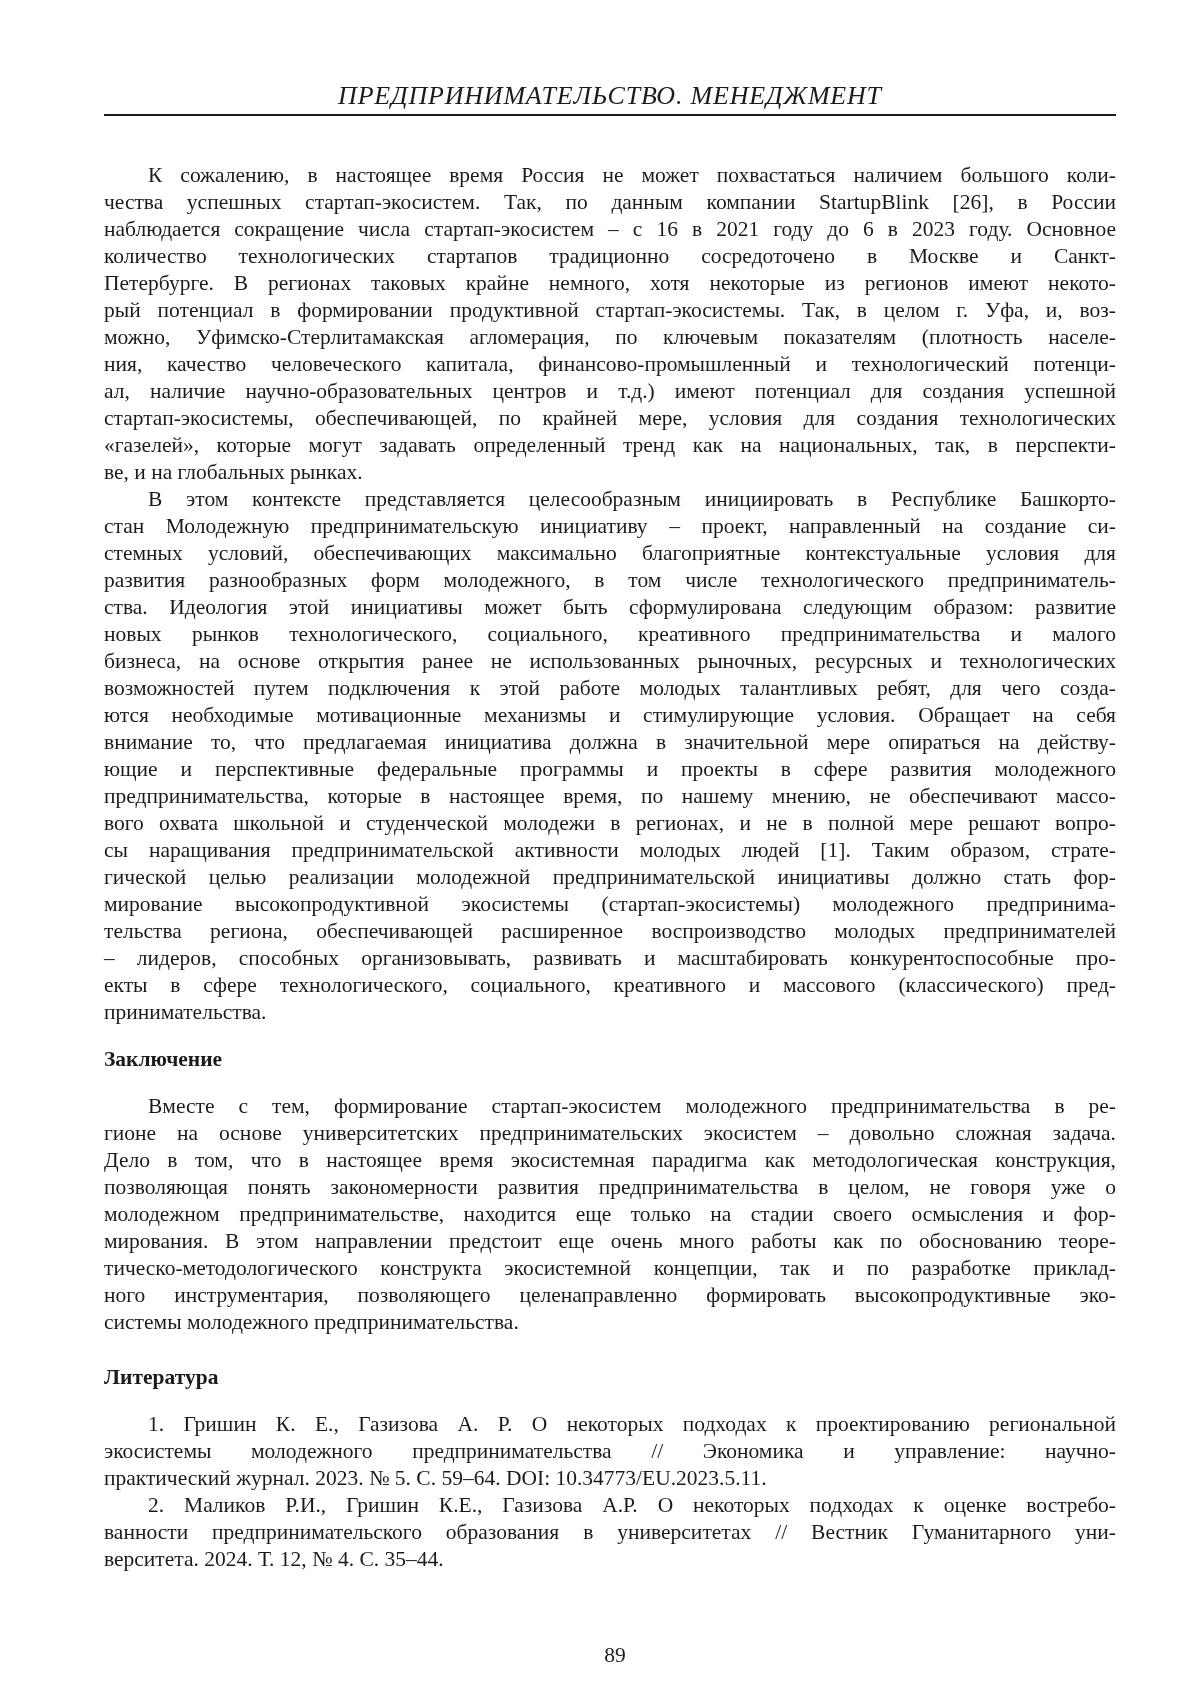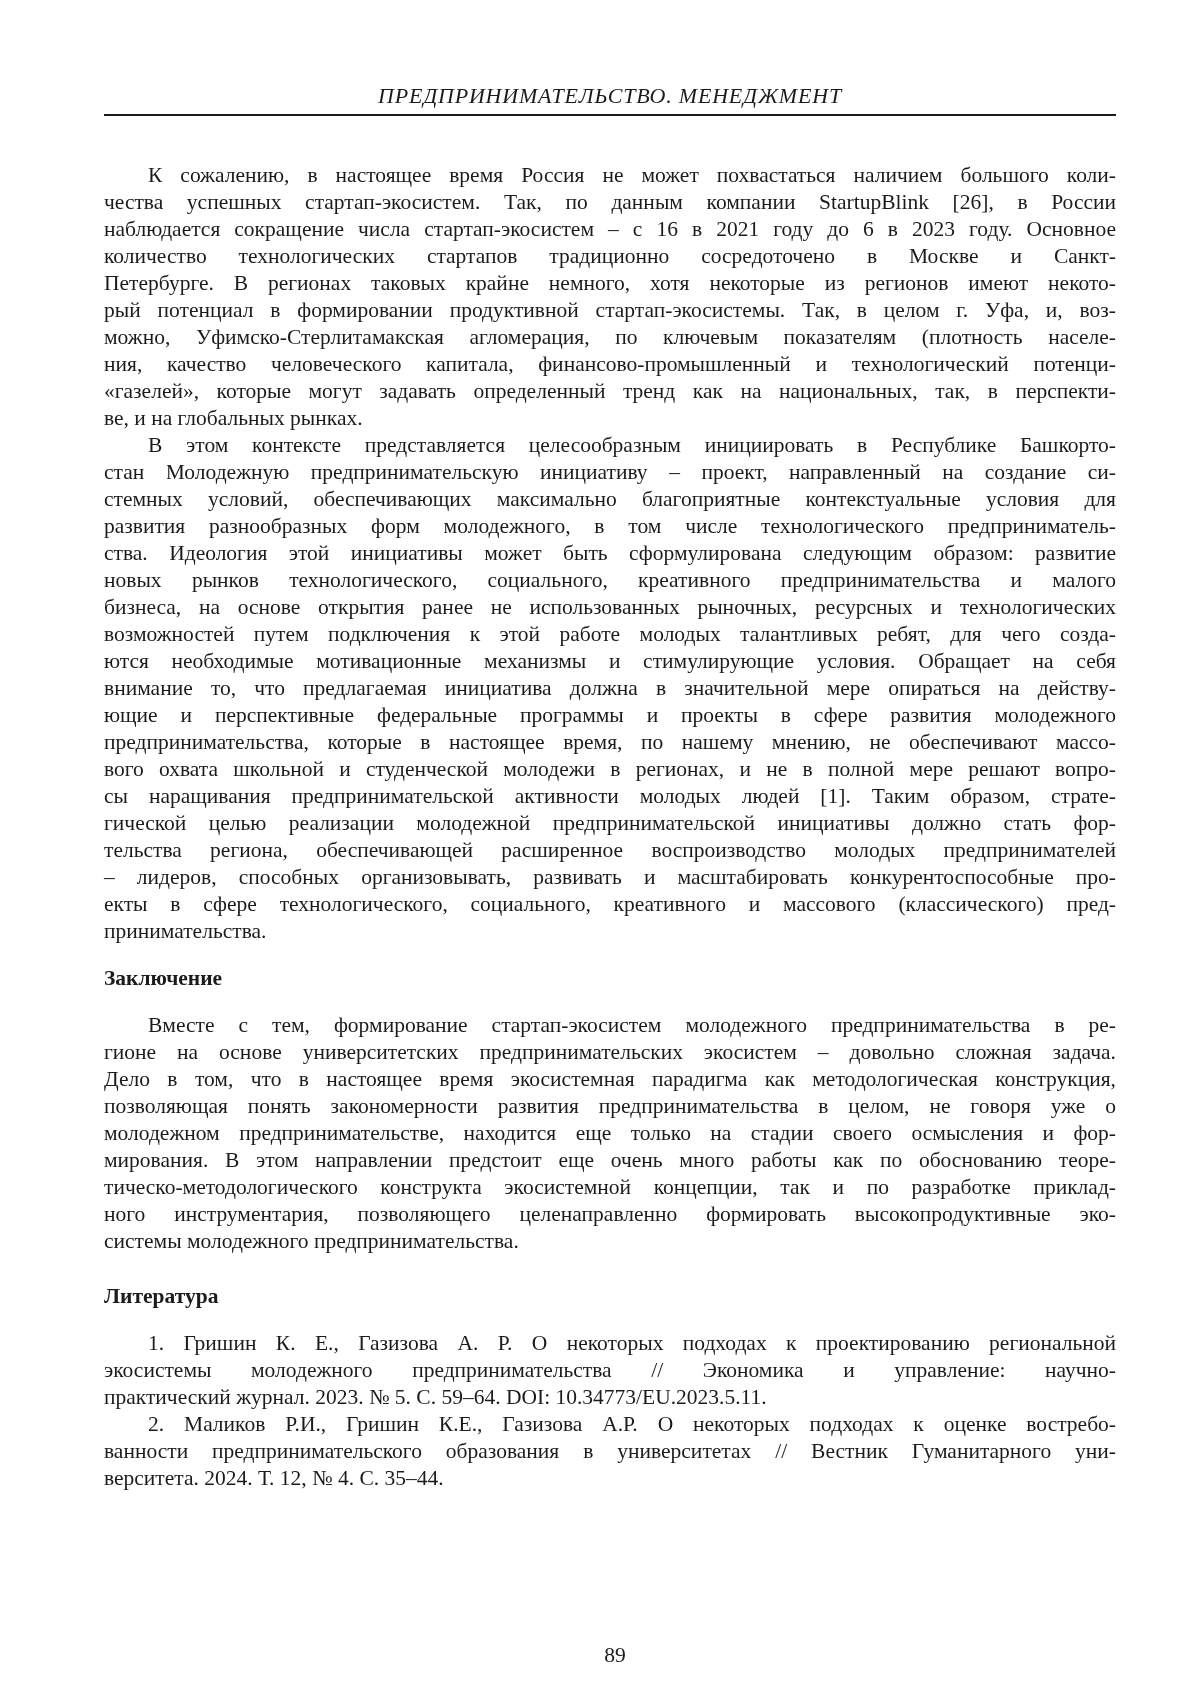--- a/index.html
+++ b/index.html
@@ -19,21 +19,21 @@
   }
   .running-head {
     position: absolute;
     top: 82px;
     left: 104px;
     width: 1012px;
     height: 27px;
     line-height: 27px;
     text-align: center;
     font-style: italic;
-    font-size: 22px;
+    font-size: 26px;
     letter-spacing: 0.8px;
     white-space: nowrap;
   }
   .header-rule {
     position: absolute;
     top: 114px;
     left: 104px;
     width: 1012px;
     height: 2px;
     background: #1b1b1b;
@@ -83,39 +83,42 @@
   <main class="article-body" id="article-body">
       <div class="para">
         <div class="line first">К сожалению, в настоящее время Россия не может похвастаться наличием большого коли-</div>
         <div class="line">чества успешных стартап-экосистем. Так, по данным компании StartupBlink [26], в России</div>
         <div class="line">наблюдается сокращение числа стартап-экосистем – с 16 в 2021 году до 6 в 2023 году. Основное</div>
         <div class="line">количество технологических стартапов традиционно сосредоточено в Москве и Санкт-</div>
         <div class="line">Петербурге. В регионах таковых крайне немного, хотя некоторые из регионов имеют некото-</div>
         <div class="line">рый потенциал в формировании продуктивной стартап-экосистемы. Так, в целом г. Уфа, и, воз-</div>
         <div class="line">можно, Уфимско-Стерлитамакская агломерация, по ключевым показателям (плотность населе-</div>
         <div class="line">ния, качество человеческого капитала, финансово-промышленный и технологический потенци-</div>
+        <div class="line">ал, наличие научно-образовательных центров и т.д.) имеют потенциал для создания успешной</div>
+        <div class="line">стартап-экосистемы, обеспечивающей, по крайней мере, условия для создания технологических</div>
         <div class="line">«газелей», которые могут задавать определенный тренд как на национальных, так, в перспекти-</div>
         <div class="line last">ве, и на глобальных рынках.</div>
       </div>
       <div class="para">
         <div class="line first">В этом контексте представляется целесообразным инициировать в Республике Башкорто-</div>
         <div class="line">стан Молодежную предпринимательскую инициативу – проект, направленный на создание си-</div>
         <div class="line">стемных условий, обеспечивающих максимально благоприятные контекстуальные условия для</div>
         <div class="line">развития разнообразных форм молодежного, в том числе технологического предприниматель-</div>
         <div class="line">ства. Идеология этой инициативы может быть сформулирована следующим образом: развитие</div>
         <div class="line">новых рынков технологического, социального, креативного предпринимательства и малого</div>
         <div class="line">бизнеса, на основе открытия ранее не использованных рыночных, ресурсных и технологических</div>
         <div class="line">возможностей путем подключения к этой работе молодых талантливых ребят, для чего созда-</div>
         <div class="line">ются необходимые мотивационные механизмы и стимулирующие условия. Обращает на себя</div>
         <div class="line">внимание то, что предлагаемая инициатива должна в значительной мере опираться на действу-</div>
         <div class="line">ющие и перспективные федеральные программы и проекты в сфере развития молодежного</div>
         <div class="line">предпринимательства, которые в настоящее время, по нашему мнению, не обеспечивают массо-</div>
         <div class="line">вого охвата школьной и студенческой молодежи в регионах, и не в полной мере решают вопро-</div>
         <div class="line">сы наращивания предпринимательской активности молодых людей [1]. Таким образом, страте-</div>
         <div class="line">гической целью реализации молодежной предпринимательской инициативы должно стать фор-</div>
+        <div class="line">мирование высокопродуктивной экосистемы (стартап-экосистемы) молодежного предпринима-</div>
         <div class="line">тельства региона, обеспечивающей расширенное воспроизводство молодых предпринимателей</div>
         <div class="line">– лидеров, способных организовывать, развивать и масштабировать конкурентоспособные про-</div>
         <div class="line">екты в сфере технологического, социального, креативного и массового (классического) пред-</div>
         <div class="line last">принимательства.</div>
       </div>
       <div class="heading conclusion">Заключение</div>
       <div class="para">
         <div class="line first">Вместе с тем, формирование стартап-экосистем молодежного предпринимательства в ре-</div>
         <div class="line">гионе на основе университетских предпринимательских экосистем – довольно сложная задача.</div>
         <div class="line">Дело в том, что в настоящее время экосистемная парадигма как методологическая конструкция,</div>

